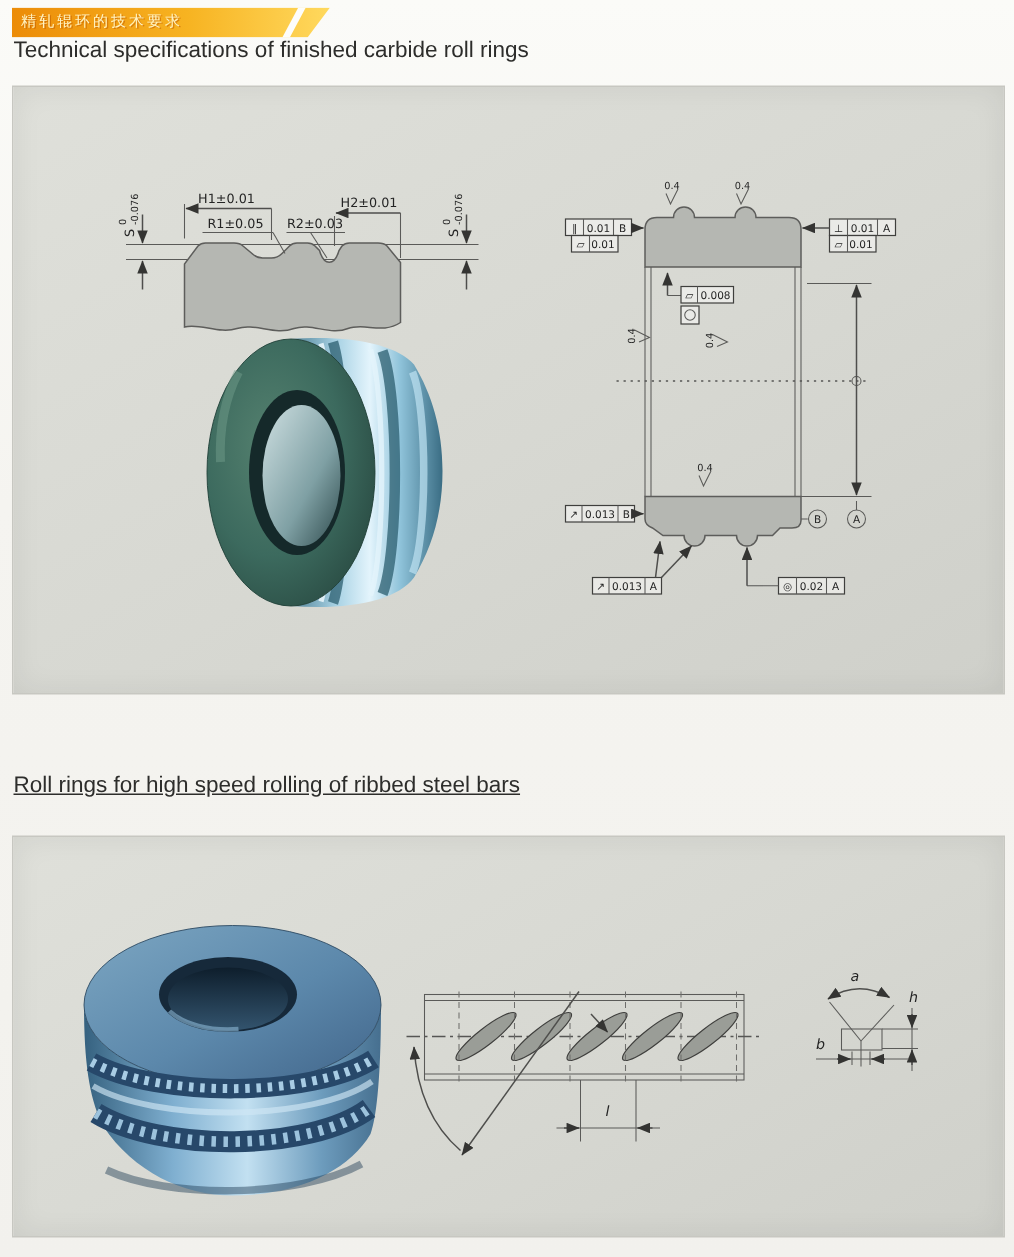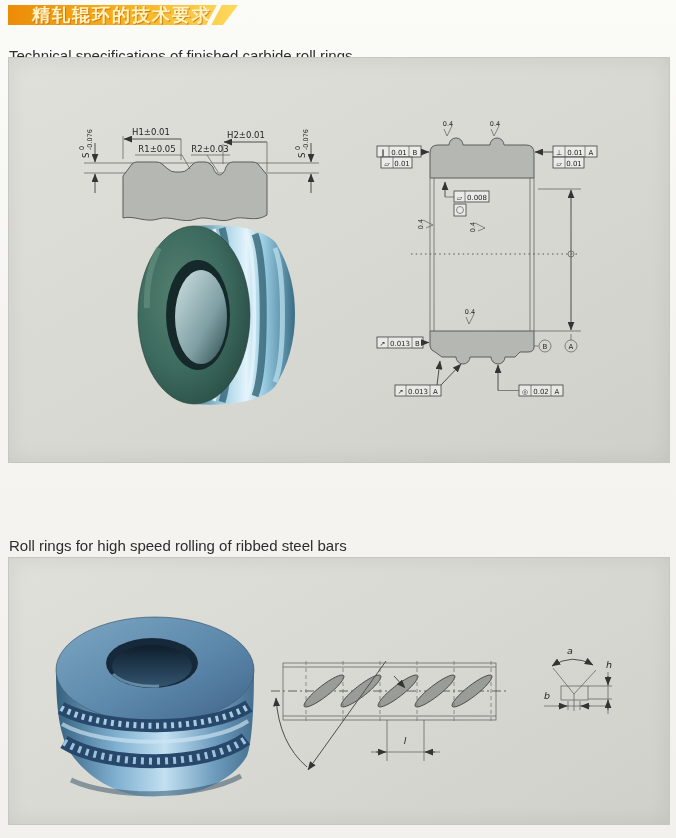--- a/index.html
+++ b/index.html
@@ -2,30 +2,30 @@
 <html><head>
 <meta charset="utf-8">
 <style>
   html,body{margin:0;padding:0;background:#ffffff;}
   .page{position:relative;width:676px;height:838px;overflow:hidden;
         background:linear-gradient(180deg,#fbfbf8 0%,#f5f4f0 40%,#f2f1ed 100%);
         font-family:"Liberation Sans",sans-serif;}
   .banner{position:absolute;left:8px;height:20px;line-height:20px;
           background:linear-gradient(90deg,#ec8c08 0%,#f7b321 55%,#ffd95e 100%);
           clip-path:polygon(0 0,100% 0,calc(100% - 15px) 100%,0 100%);
-          color:#fff3c2;font-weight:bold;font-size:18px;letter-spacing:2px;
-          padding-left:24px;text-shadow:1px 1px 0 rgba(196,98,0,.65);
+          color:#fff3c2;font-weight:normal;font-size:10px;letter-spacing:2px;
+          padding-left:6px;text-shadow:1px 1px 0 rgba(196,98,0,.65);
           font-family:"DejaVu Sans","Liberation Sans",sans-serif;}
   .banner .slash{position:absolute;top:-2px;right:22px;width:5px;height:26px;
           background:#fdfdfb;transform:skewX(-28deg);}
   #banner1{top:5px;width:206px;}
   #banner2{top:494px;width:212px;}
-  .subtitle{position:absolute;left:9px;font-size:15px;color:#2d2d2b;margin-top:22px;}
+  .subtitle{position:absolute;left:9px;font-size:15px;color:#2d2d2b;}
   #subtitle1{top:25px;}
-  #subtitle2{top:515px;}
+  #subtitle2{top:515px;text-decoration:underline;}
   .panel{position:absolute;left:8px;width:660px;
          background:linear-gradient(150deg,#dfe0da 0%,#d7d8d2 55%,#cfd0ca 100%);
          border:1px solid #c7c7c1;box-shadow:inset 0 0 20px rgba(0,0,0,.07);}
   #panel1{top:57px;height:404px;}
   #panel2{top:557px;height:266px;}
   svg{position:absolute;left:0;top:0;}
   svg text{font-family:"DejaVu Sans","Liberation Sans",sans-serif;fill:#242424;}
   .dim{font-size:8.5px;}
   .tiny{font-size:6.5px;}
   .frame-t{font-size:7px;}

